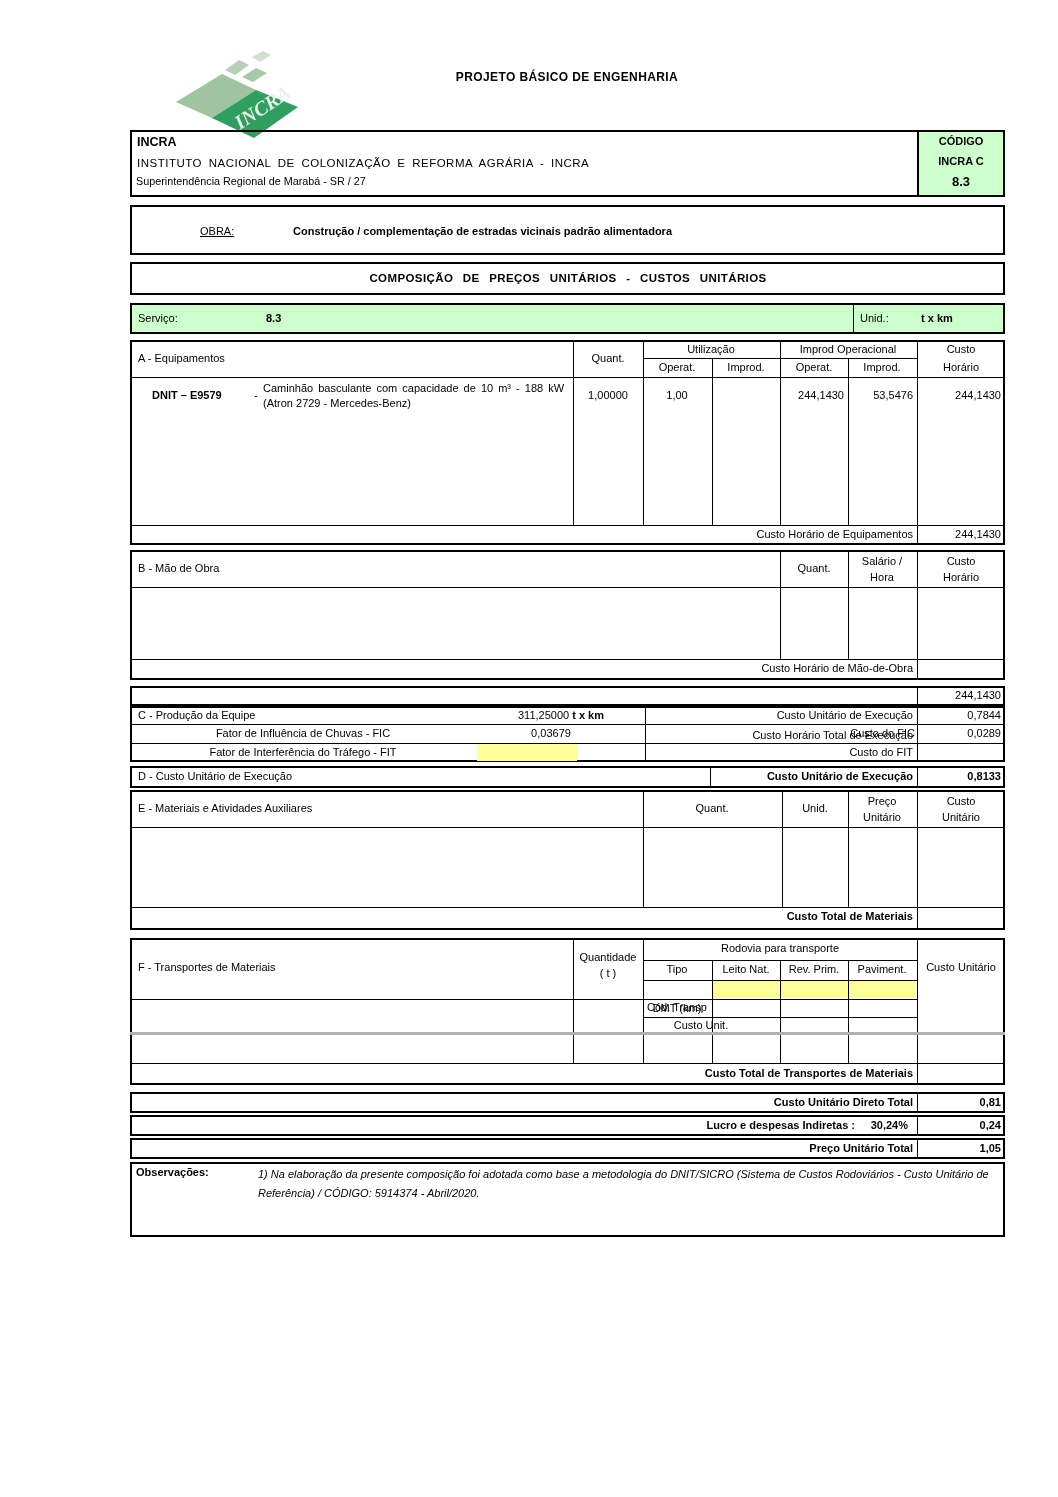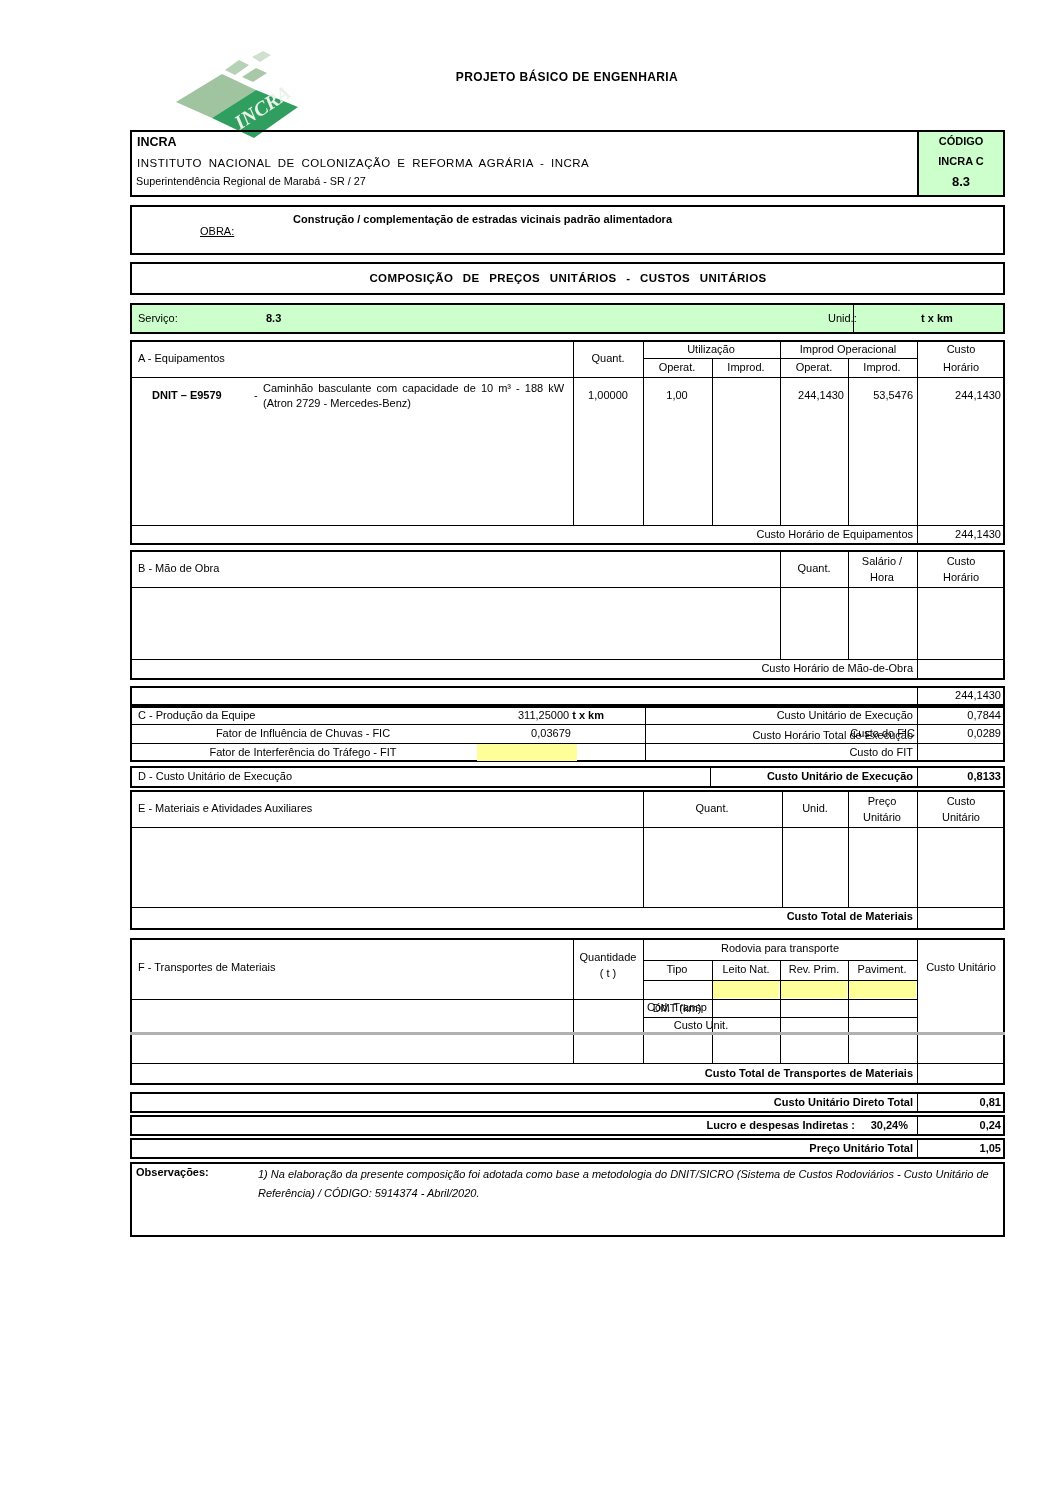--- a/index.html
+++ b/index.html
@@ -37,30 +37,30 @@
   <div class="box green" style="left:917px;top:130px;width:88px;height:67px;"></div>
   <div class="t b" style="left:137px;top:135px;font-size:12.5px;">INCRA</div>
   <div class="t" style="left:137px;top:156px;font-size:11.5px;letter-spacing:0.5px;word-spacing:3px;">INSTITUTO NACIONAL DE COLONIZAÇÃO E REFORMA AGRÁRIA - INCRA</div>
   <div class="t" style="left:136px;top:174px;font-size:10.8px;">Superintendência Regional de Marabá - SR / 27</div>
   <div class="t b c" style="left:961px;top:134px;">CÓDIGO</div>
   <div class="t b c" style="left:961px;top:154px;">INCRA C</div>
   <div class="t b c" style="left:961px;top:174px;font-size:13px;">8.3</div>
 
   <div class="box" style="left:130px;top:205px;width:875px;height:50px;"></div>
   <div class="t" style="left:200px;top:224px;text-decoration:underline;">OBRA:</div>
-  <div class="t b" style="left:293px;top:212px;">Construção / complementação de estradas vicinais padrão alimentadora</div>
+  <div class="t b" style="left:293px;top:224px;">Construção / complementação de estradas vicinais padrão alimentadora</div>
 
   <div class="box" style="left:130px;top:262px;width:875px;height:33px;"></div>
   <div class="t b c" style="left:568px;top:271px;font-size:11.5px;word-spacing:6px;letter-spacing:0.4px;">COMPOSIÇÃO DE PREÇOS UNITÁRIOS - CUSTOS UNITÁRIOS</div>
 
   <div class="box green" style="left:130px;top:303px;width:875px;height:31px;"></div>
   <div class="vl" style="left:853px;top:303px;height:31px;"></div>
   <div class="t" style="left:138px;top:311px;">Serviço:</div>
   <div class="t b" style="left:266px;top:311px;">8.3</div>
-  <div class="t" style="left:828px;top:311px;">Unid.:</div>
+  <div class="t" style="left:860px;top:311px;">Unid.:</div>
   <div class="t b" style="left:921px;top:311px;">t x km</div>
 
   <div class="box" style="left:130px;top:340px;width:875px;height:205px;"></div>
   <div class="vl" style="left:573px;top:340px;height:185px;"></div>
   <div class="vl" style="left:643px;top:340px;height:185px;"></div>
   <div class="vl" style="left:712px;top:358px;height:167px;"></div>
   <div class="vl" style="left:780px;top:340px;height:185px;"></div>
   <div class="vl" style="left:848px;top:358px;height:167px;"></div>
   <div class="vl" style="left:917px;top:340px;height:205px;"></div>
   <div class="hl" style="left:643px;top:358px;width:274px;"></div>

